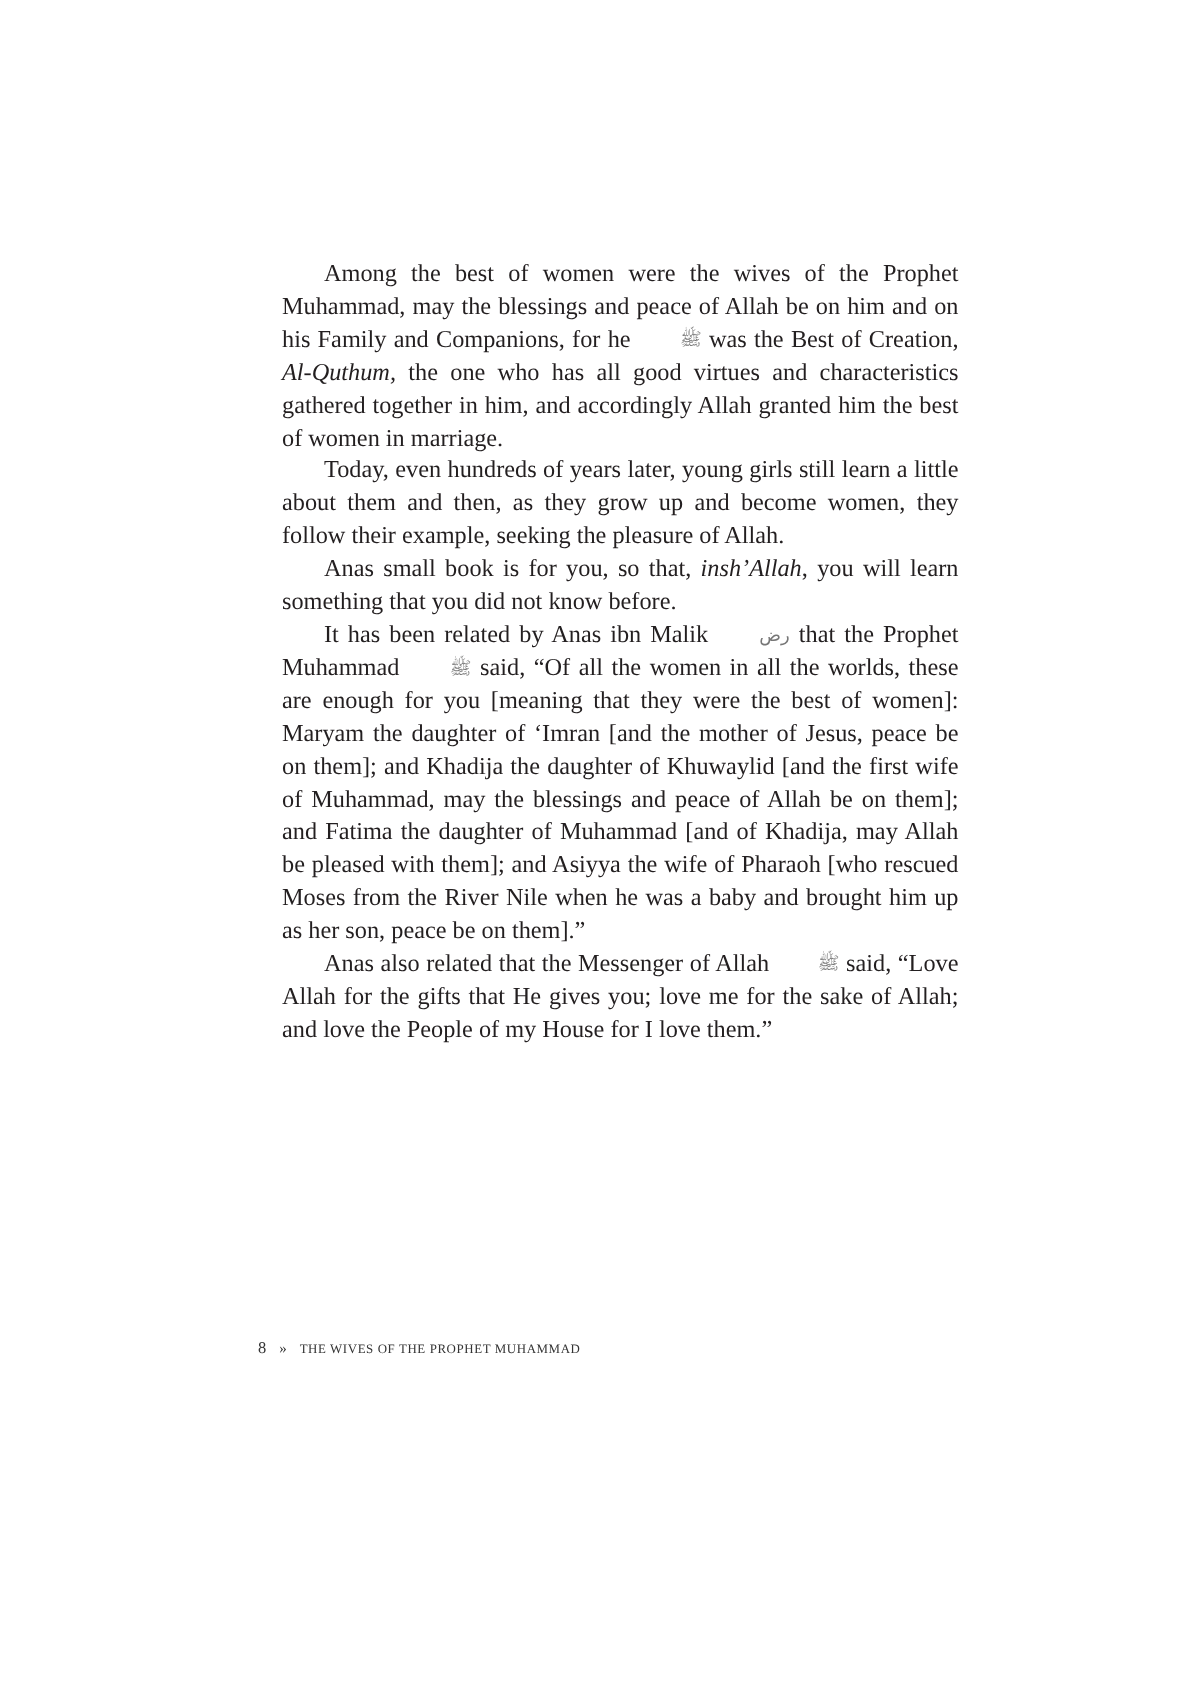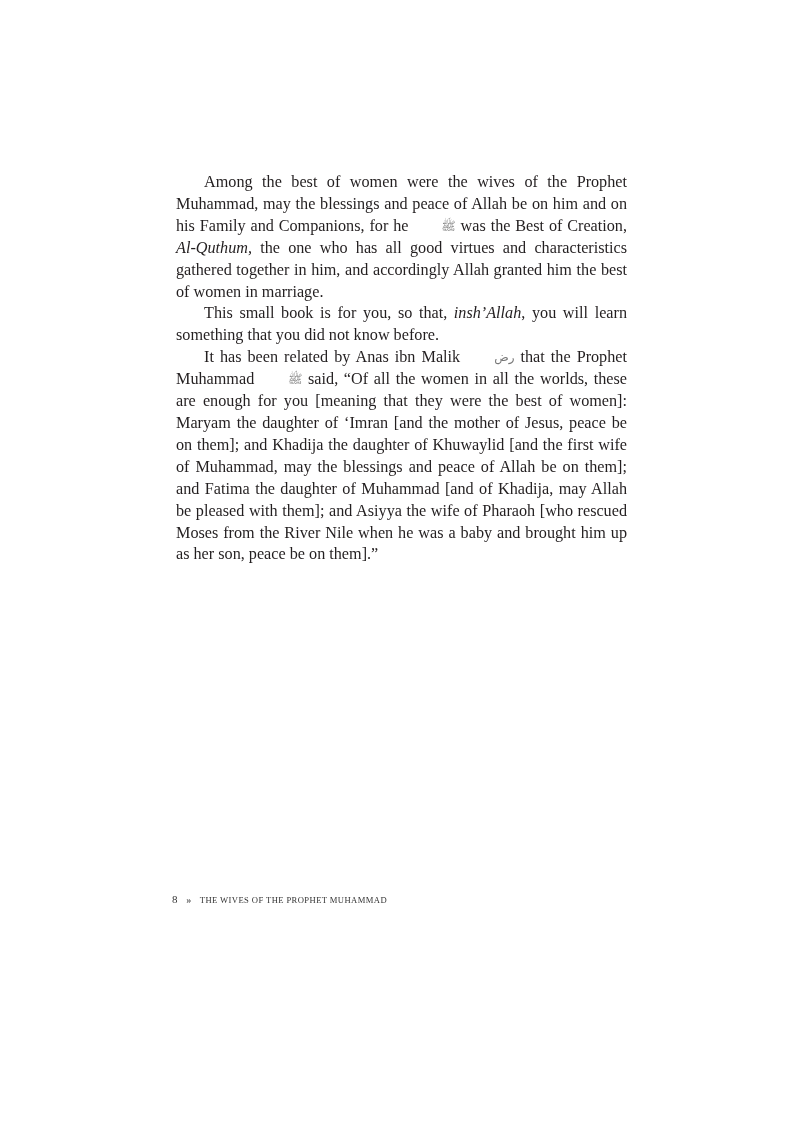--- a/index.html
+++ b/index.html
@@ -1,18 +1,18 @@
 <!DOCTYPE html>
 <html><head>
   <meta charset="utf-8">
   <style>
     html, body { margin: 0; padding: 0; background: #ffffff; }
     body { width: 793px; height: 1122px; position: relative; overflow: hidden; }
     .page {
-      position: absolute; left: 176px; top: 172px; width: 451px;
+      position: absolute; left: 188px; top: 172px; width: 451px;
       font-family: "Liberation Serif", "DejaVu Serif", serif;
       font-size: 16.2px; line-height: 21.9px; color: #231f20;
       text-align: justify; hyphens: none;
     }
     .page p { margin: 0; text-indent: 28px; }
     .page em { font-style: italic; }
     .hon {
       display: inline-block; font-size: 12px; color: #777; vertical-align: 1px;
       font-family: "DejaVu Sans", sans-serif; letter-spacing: -1px;
     }
@@ -23,21 +23,23 @@
     }
     .footer .num { font-size: 11px; margin-right: 6px; }
     .footer .sep { margin-right: 6px; font-size: 10px; }
     .footer .title { font-size: 8.6px; letter-spacing: 0.4px; text-transform: uppercase; }
   </style>
 </head>
 <body>
 
 <div class="page">
   <p><span>Among the best of women were the wives of the Prophet Muhammad, may the blessings and peace of Allah be on him and on his Family and Companions, for he </span><span class="hon">ﷺ</span><span> was the Best of Creation, </span><em>Al-Quthum,</em><span> the one who has all good virtues and characteristics gathered together in him, and accordingly Allah granted him the best of women in marriage.</span></p>
-  <p><span>This small book is for you, so that, </span><em>insh’Allah</em><span>, you will learn something that you did not know before.</span></p>
+  <p>Today, even hundreds of years later, young girls still learn a little about them and then, as they grow up and become women, they follow their example, seeking the pleasure of Allah.</p>
+  <p><span>Anas small book is for you, so that, </span><em>insh’Allah</em><span>, you will learn something that you did not know before.</span></p>
   <p><span>It has been related by Anas ibn Malik </span><span class="hon">رض</span><span> that the Prophet Muhammad </span><span class="hon">ﷺ</span><span> said, “Of all the women in all the worlds, these are enough for you [meaning that they were the best of women]: Maryam the daughter of ‘Imran [and the mother of Jesus, peace be on them]; and Khadija the daughter of Khuwaylid [and the first wife of Muhammad, may the blessings and peace of Allah be on them]; and Fatima the daughter of Muhammad [and of Khadija, may Allah be pleased with them]; and Asiyya the wife of Pharaoh [who rescued Moses from the River Nile when he was a baby and brought him up as her son, peace be on them].”</span></p>
+  <p><span>Anas also related that the Messenger of Allah </span><span class="hon">ﷺ</span><span> said, “Love Allah for the gifts that He gives you; love me for the sake of Allah; and love the People of my House for I love them.”</span></p>
 </div>
 
 <div class="footer">
   <span class="num">8</span>
   <span class="sep">»</span>
   <span class="title">The Wives of the Prophet Muhammad</span>
 </div>
 
 </body></html>

